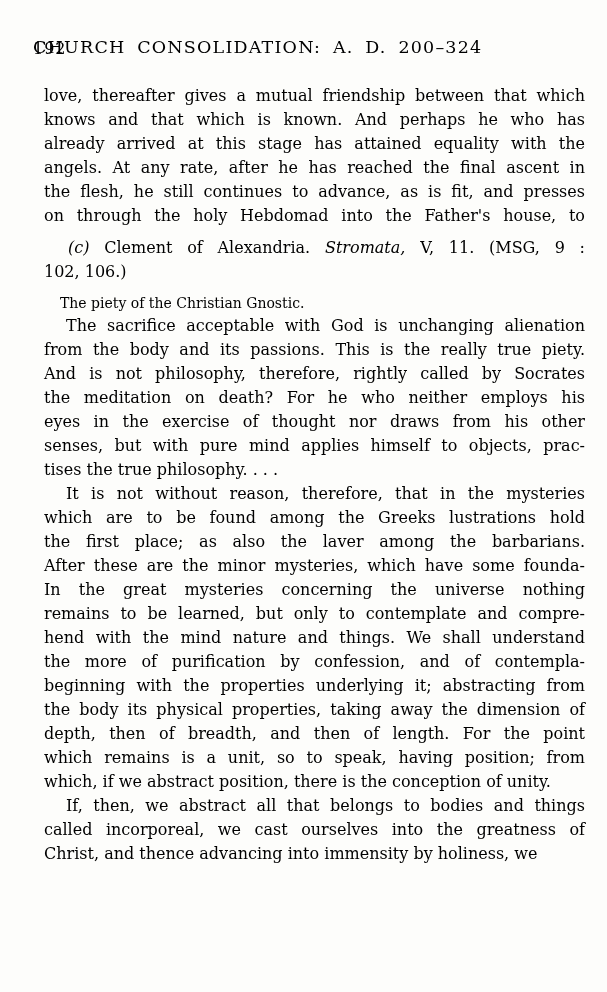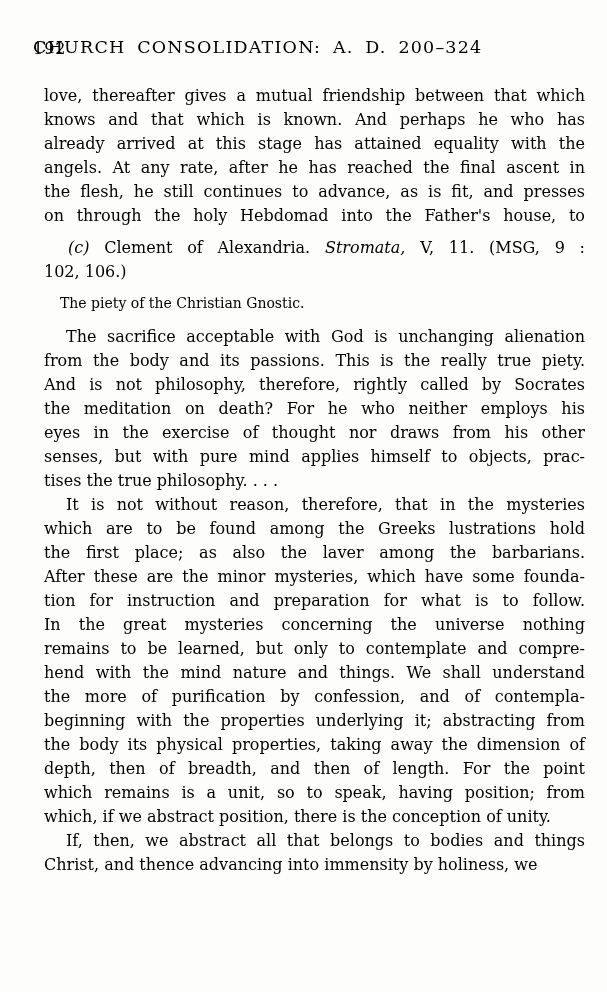--- a/index.html
+++ b/index.html
@@ -52,21 +52,21 @@
   .line.indent { text-indent: 22px; }
   .citation { margin-top: 8px; }
   .cite-line1 { text-indent: 24px; }
   .italic { font-style: italic; }
   .caption {
     margin-top: 9px;
     font-size: 14px;
     line-height: 21px;
     text-indent: 16px;
   }
-  .para-gap { margin-top: 11px; }
+  .para-gap { }
 </style>
 </head>
 <body>
 
 <div class="page">
   <header>
     <span class="pagenum">192</span>
     <span class="running-title">CHURCH CONSOLIDATION: A. D. 200–324</span>
   </header>
   <main>
@@ -90,29 +90,29 @@
         <div class="line">the meditation on death?  For he who neither employs his</div>
         <div class="line">eyes in the exercise of thought nor draws from his other</div>
         <div class="line">senses, but with pure mind applies himself to objects, prac-</div>
         <div class="line last">tises the true philosophy. . . .</div>
       </div>
     <div class="para">
         <div class="line indent">It is not without reason, therefore, that in the mysteries</div>
         <div class="line">which are to be found among the Greeks lustrations hold</div>
         <div class="line">the first place;  as also the laver among the barbarians.</div>
         <div class="line">After these are the minor mysteries, which have some founda-</div>
-        <div class="line">tion for instruction and preparation for what is to follow.</div>
         <div class="line">In the great mysteries concerning the universe nothing</div>
         <div class="line">remains to be learned, but only to contemplate and compre-</div>
         <div class="line">hend with the mind nature and things.  We shall understand</div>
         <div class="line">the more of purification by confession, and of contempla-</div>
         <div class="line">beginning with the properties underlying it;  abstracting from</div>
         <div class="line">the body its physical properties, taking away the dimension of</div>
         <div class="line">depth, then of breadth, and then of length.  For the point</div>
         <div class="line">which remains is a unit, so to speak, having position;  from</div>
         <div class="line last">which, if we abstract position, there is the conception of unity.</div>
       </div>
     <div class="para">
         <div class="line indent">If, then, we abstract all that belongs to bodies and things</div>
+        <div class="line">called incorporeal, we cast ourselves into the greatness of</div>
         <div class="line last">Christ, and thence advancing into immensity by holiness, we</div>
       </div>
   </main>
 </div>
 
 </body></html>

